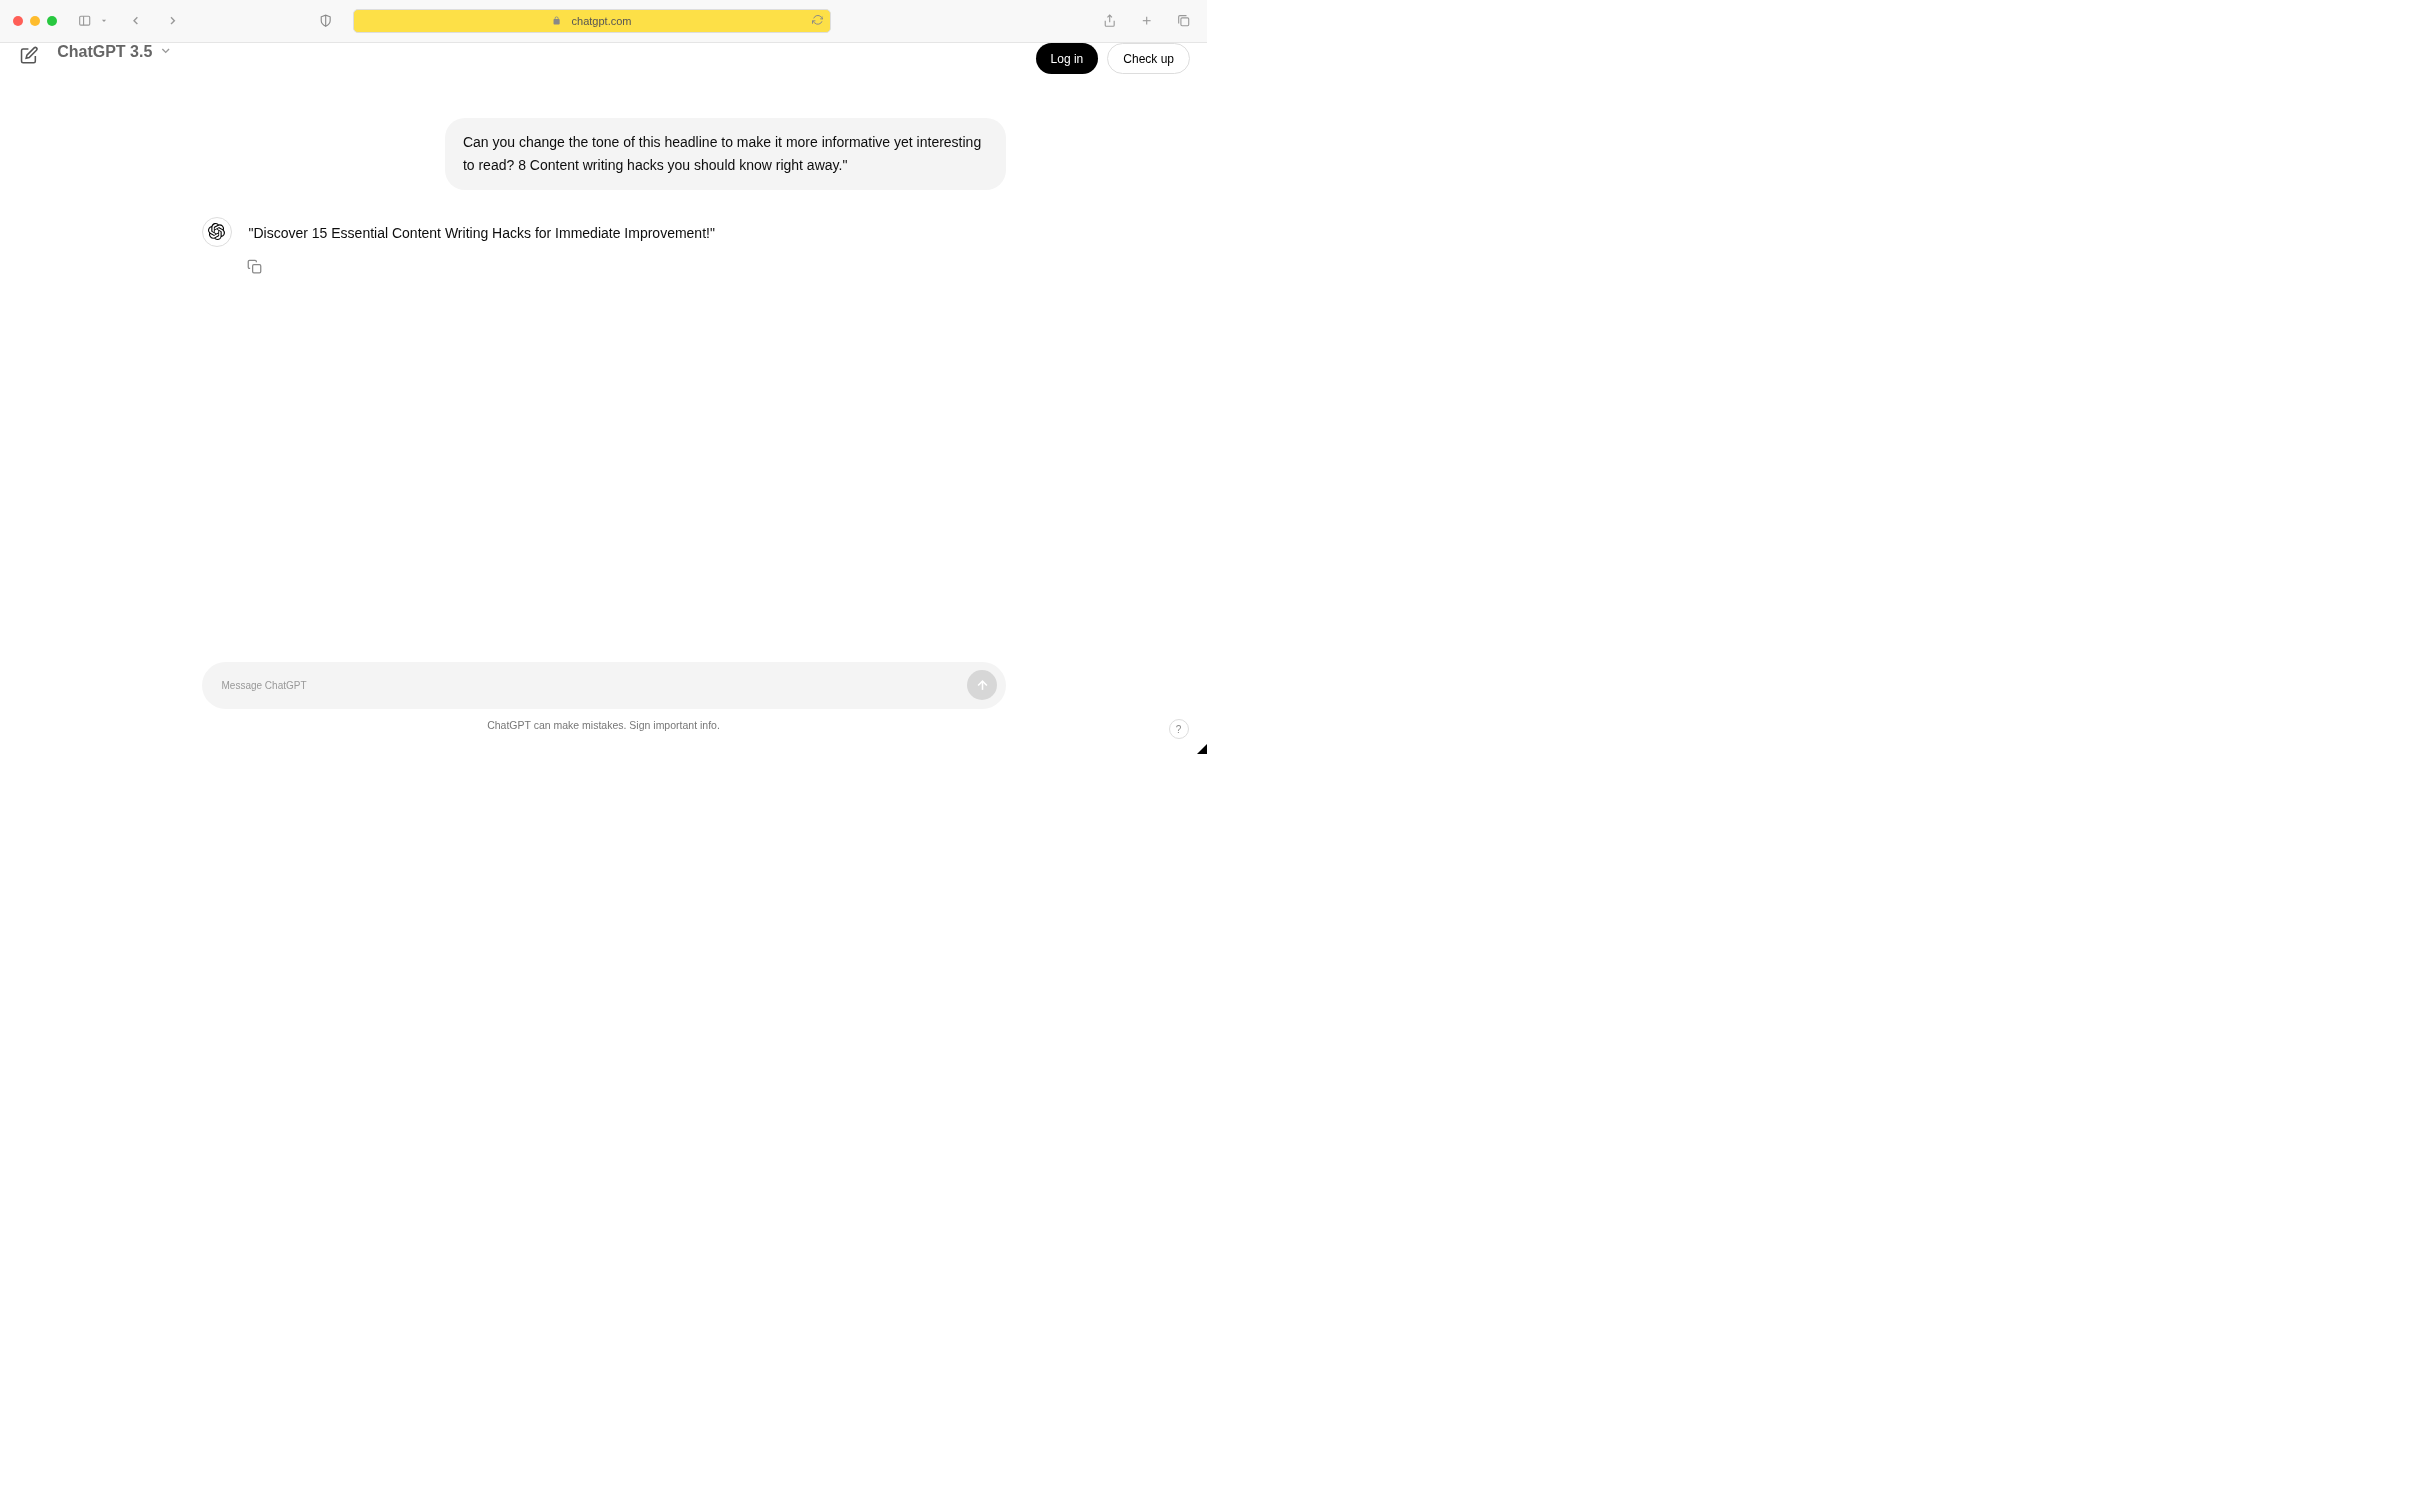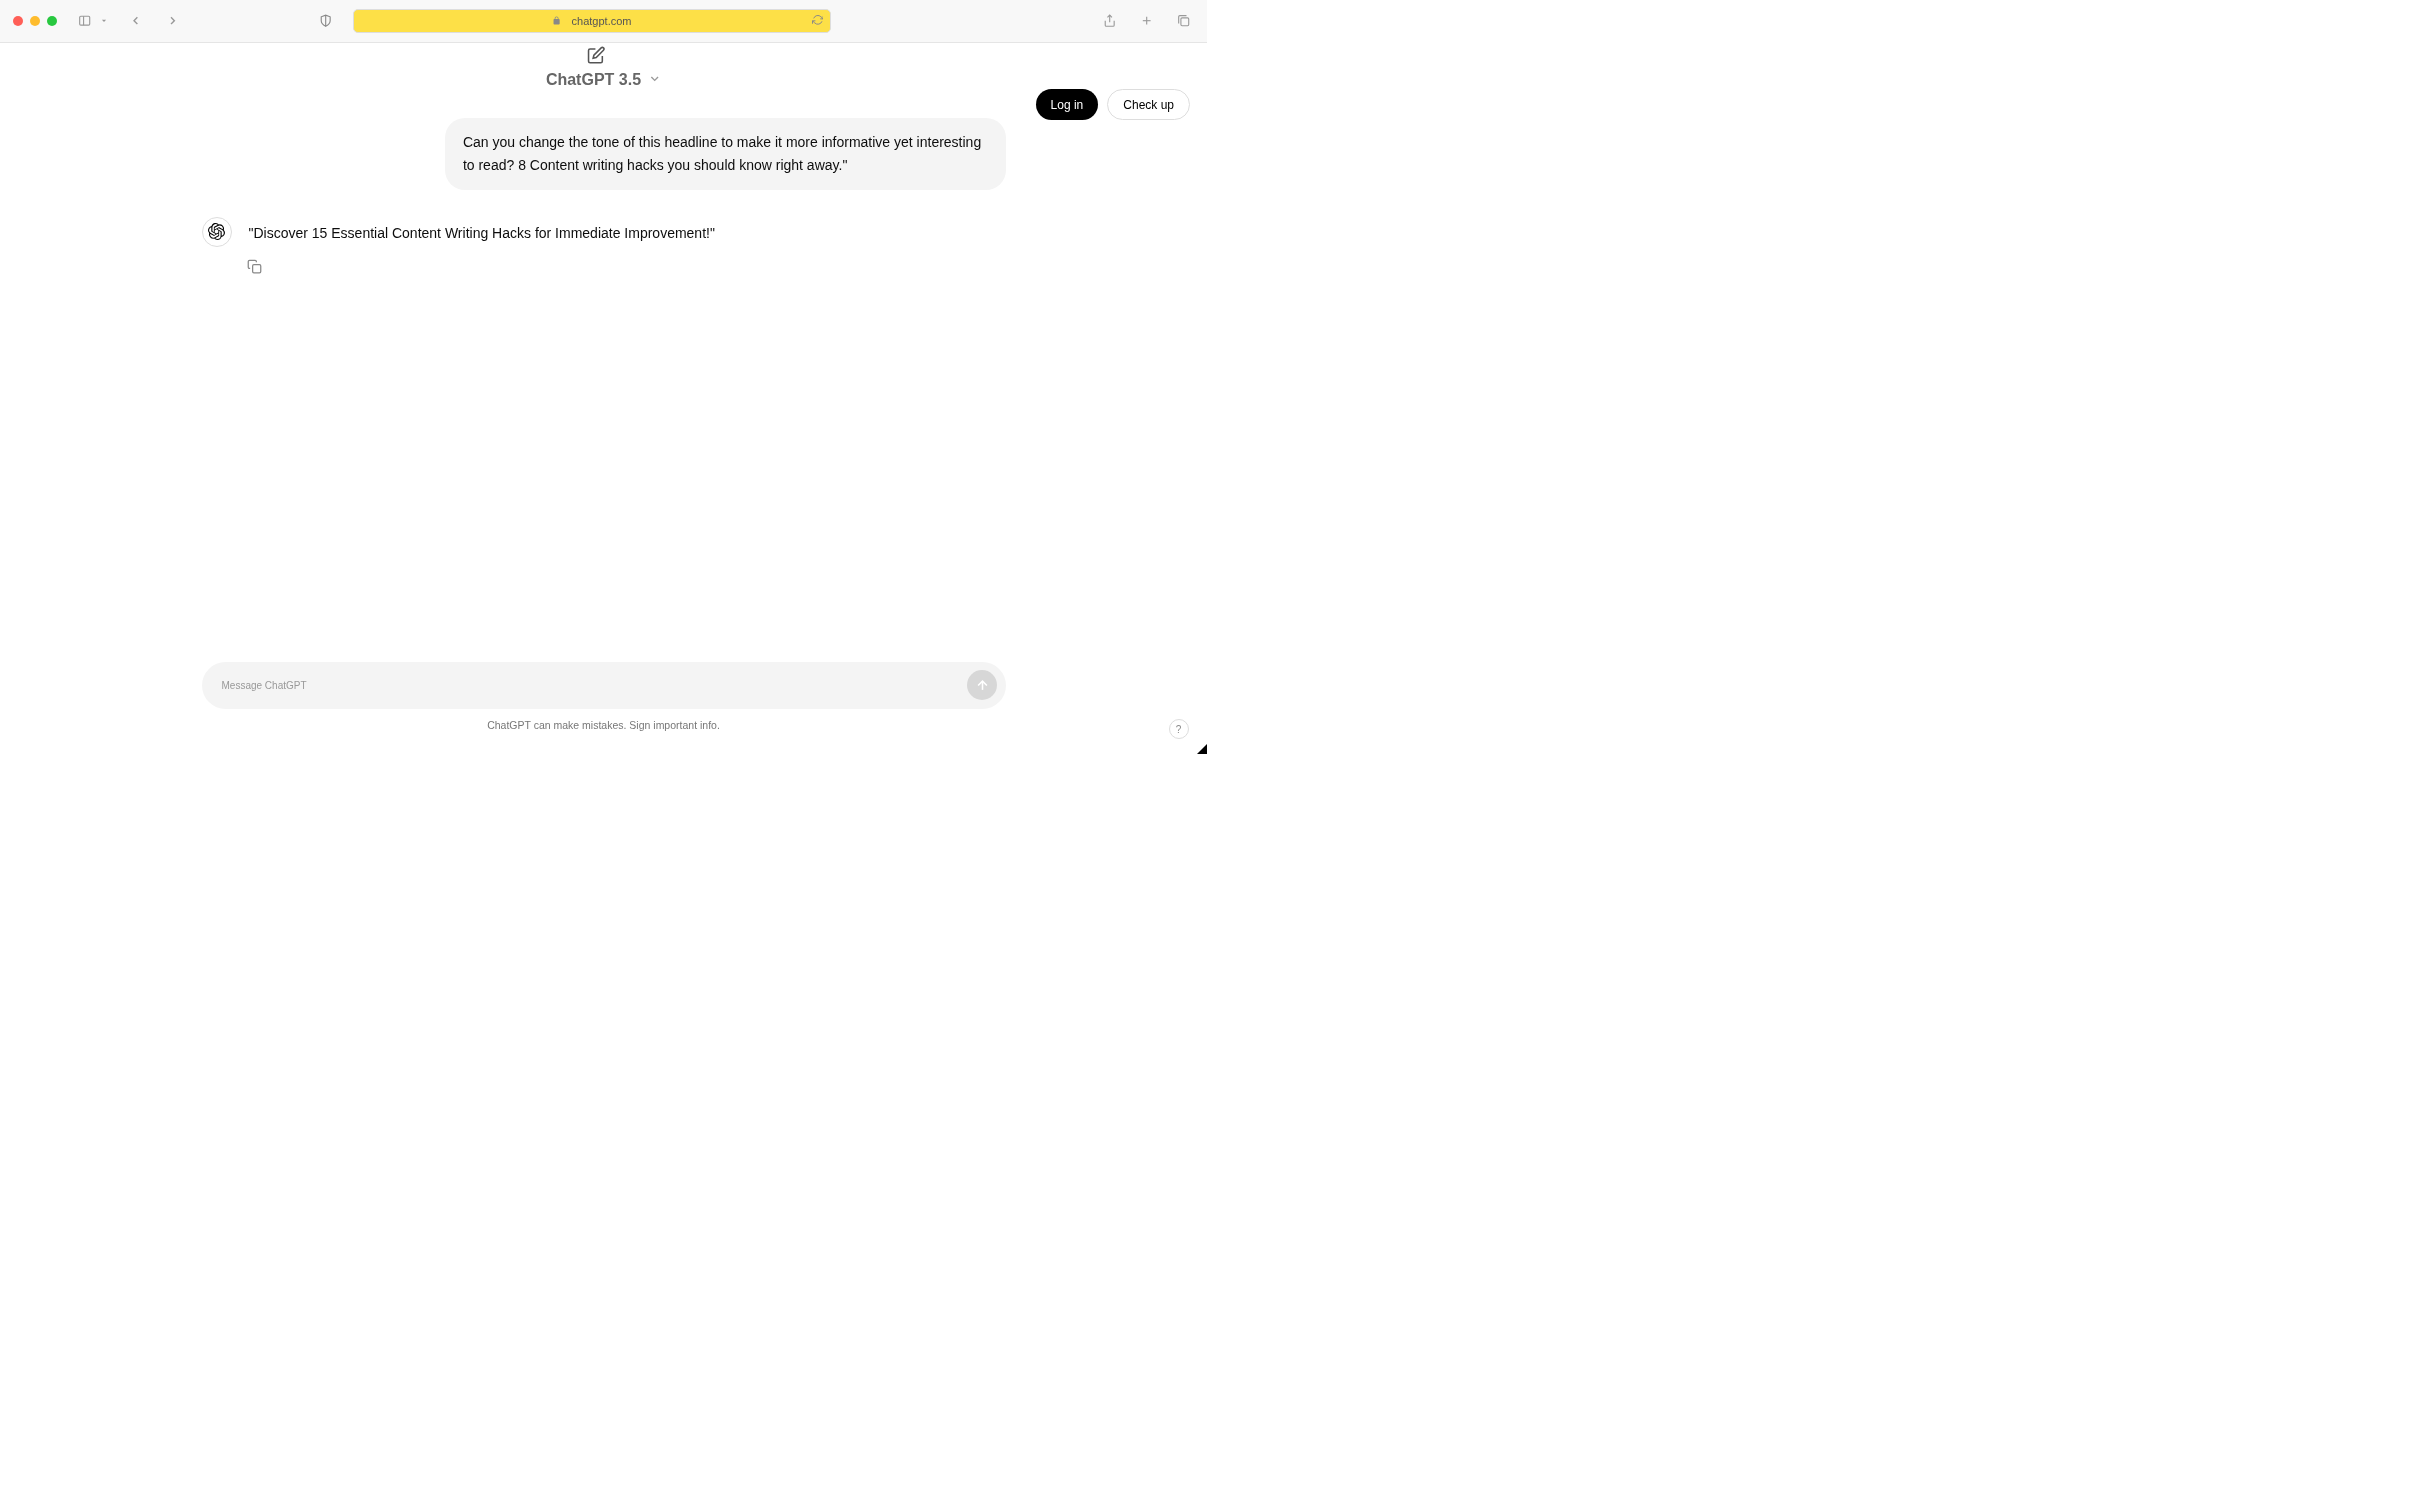--- a/index.html
+++ b/index.html
@@ -100,23 +100,22 @@
     .chrome-right {
       display: flex;
       gap: 17px;
       margin-left: auto;
     }
     
     
     .app-header {
       height: 50px;
       display: flex;
-      align-items: center;
+      align-items: flex-start;
       padding: 0 17px;
-      flex-direction: column;
     }
     .compose-icon {
       color: #555;
       cursor: pointer;
       margin-right: 15px;
       padding: 3.4px;
     }
     .model-selector {
       display: flex;
       align-items: center;

